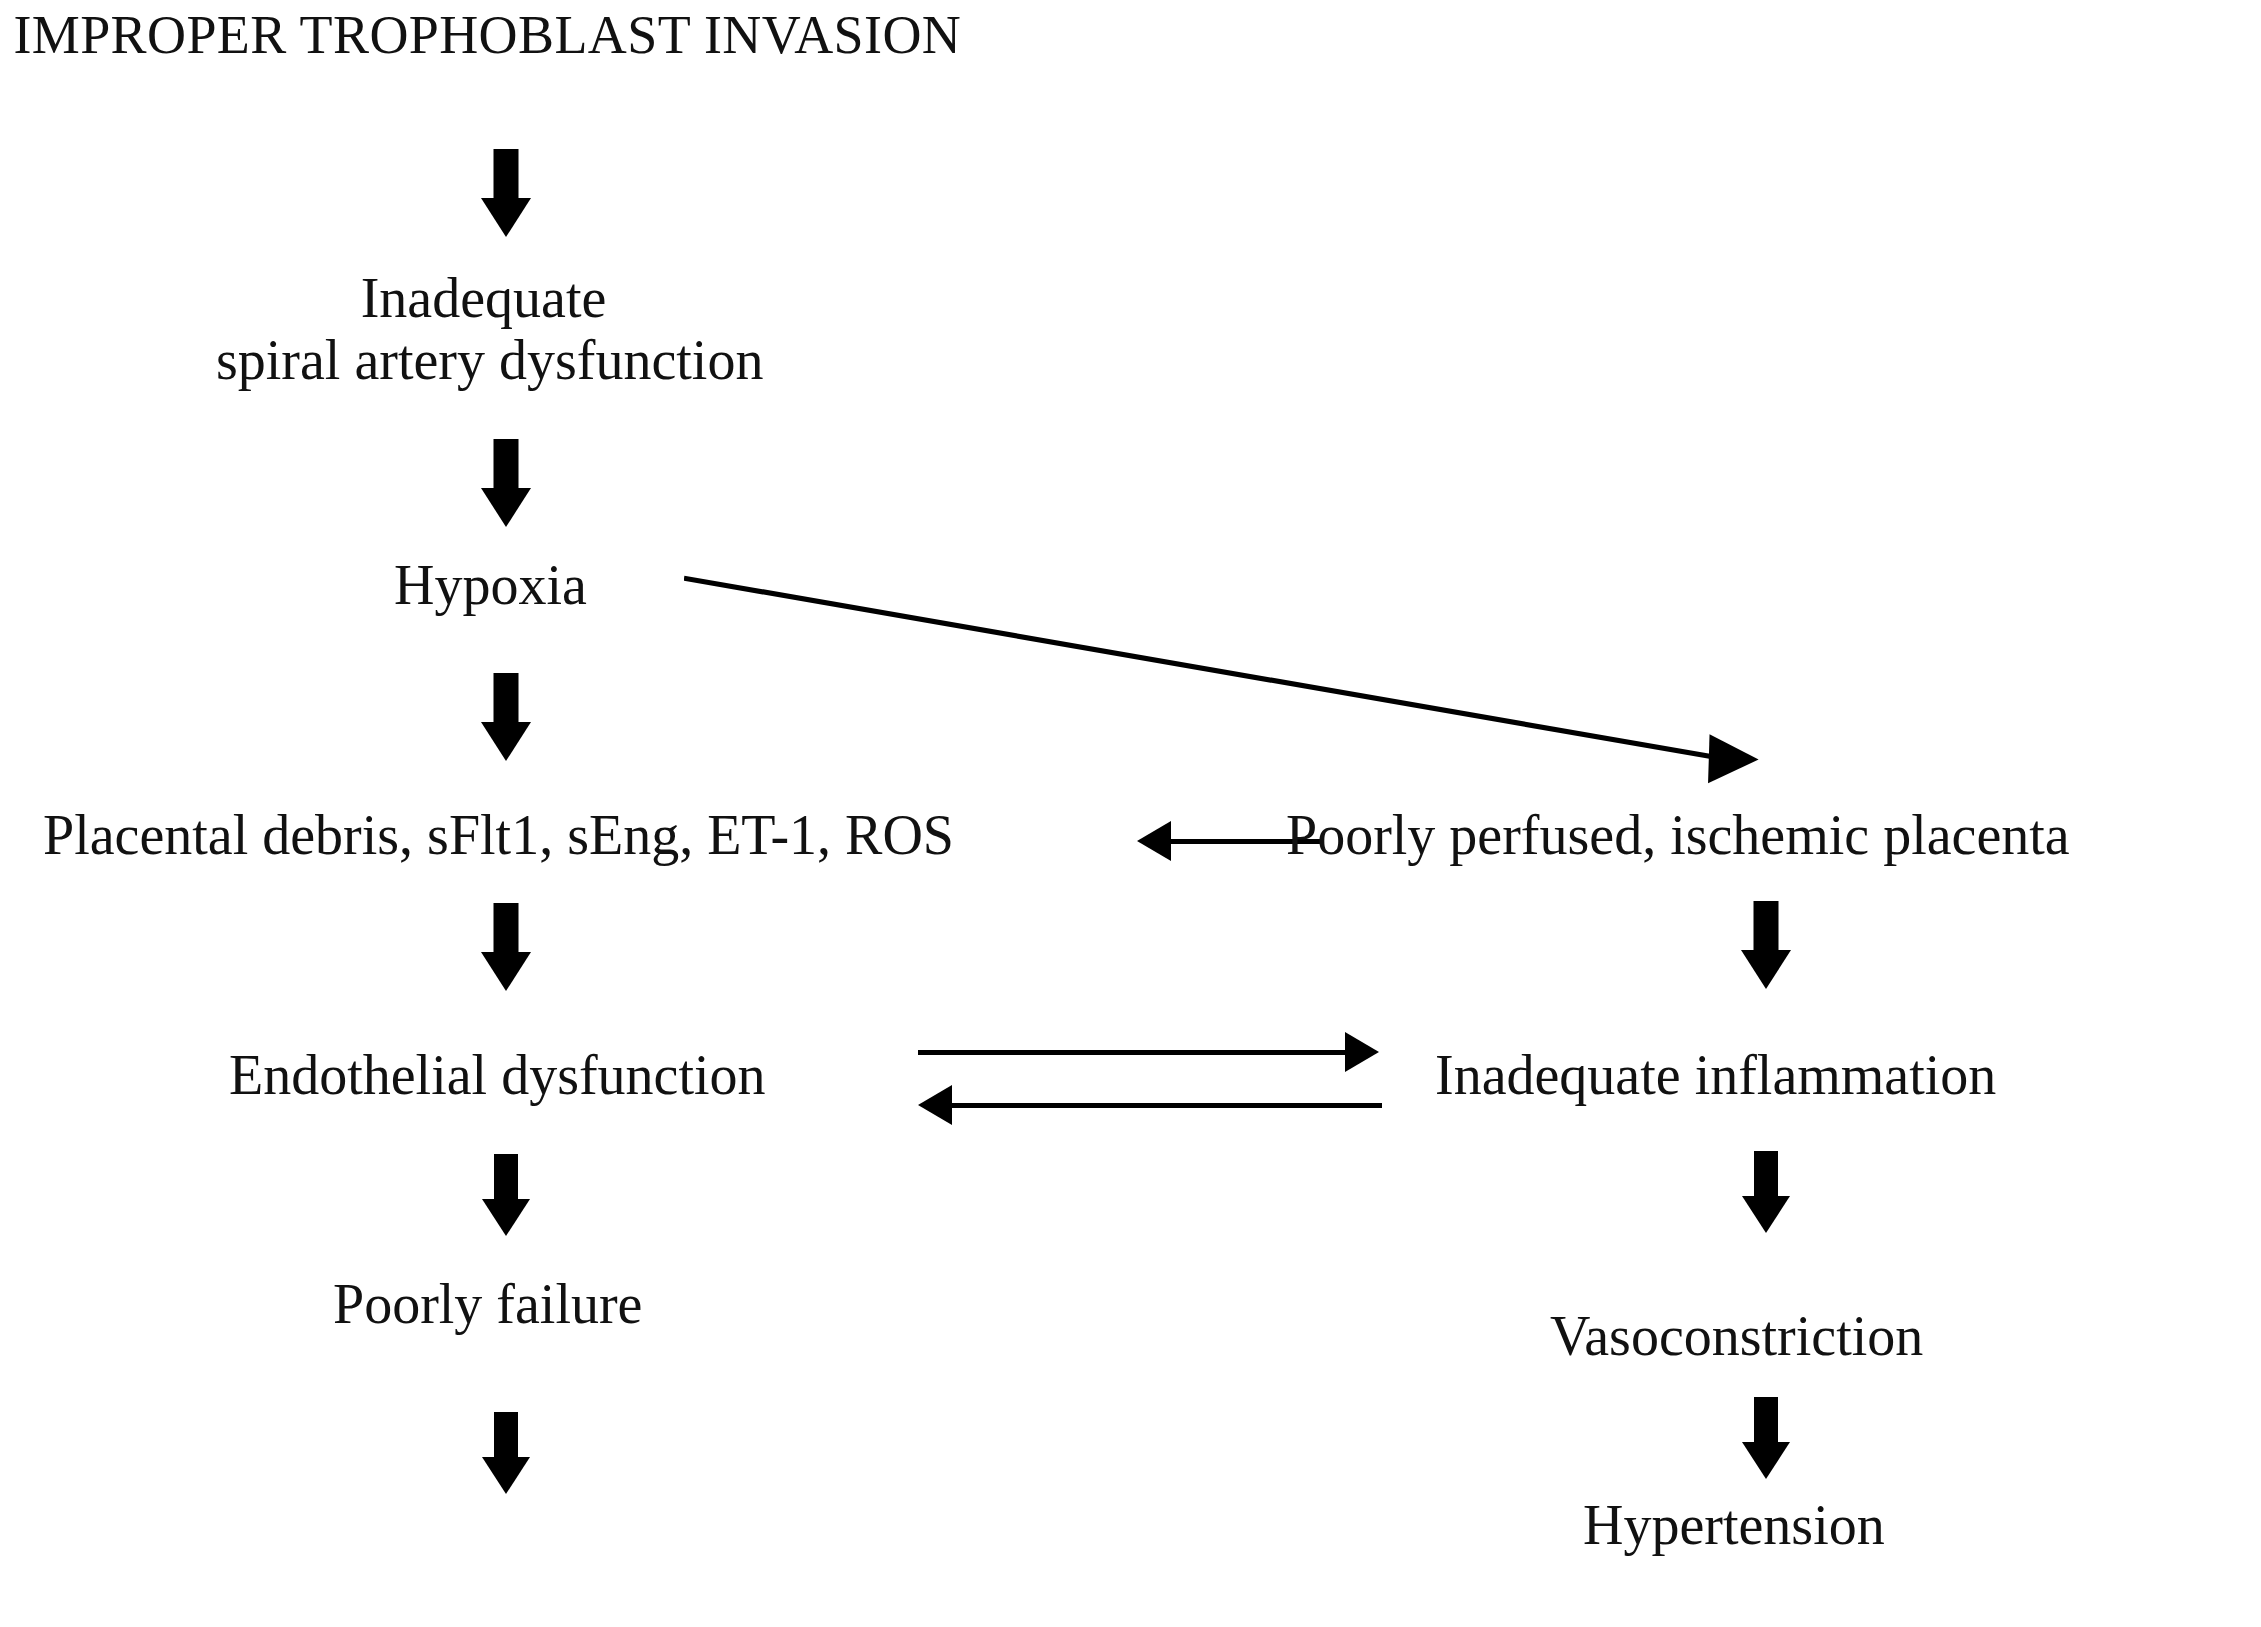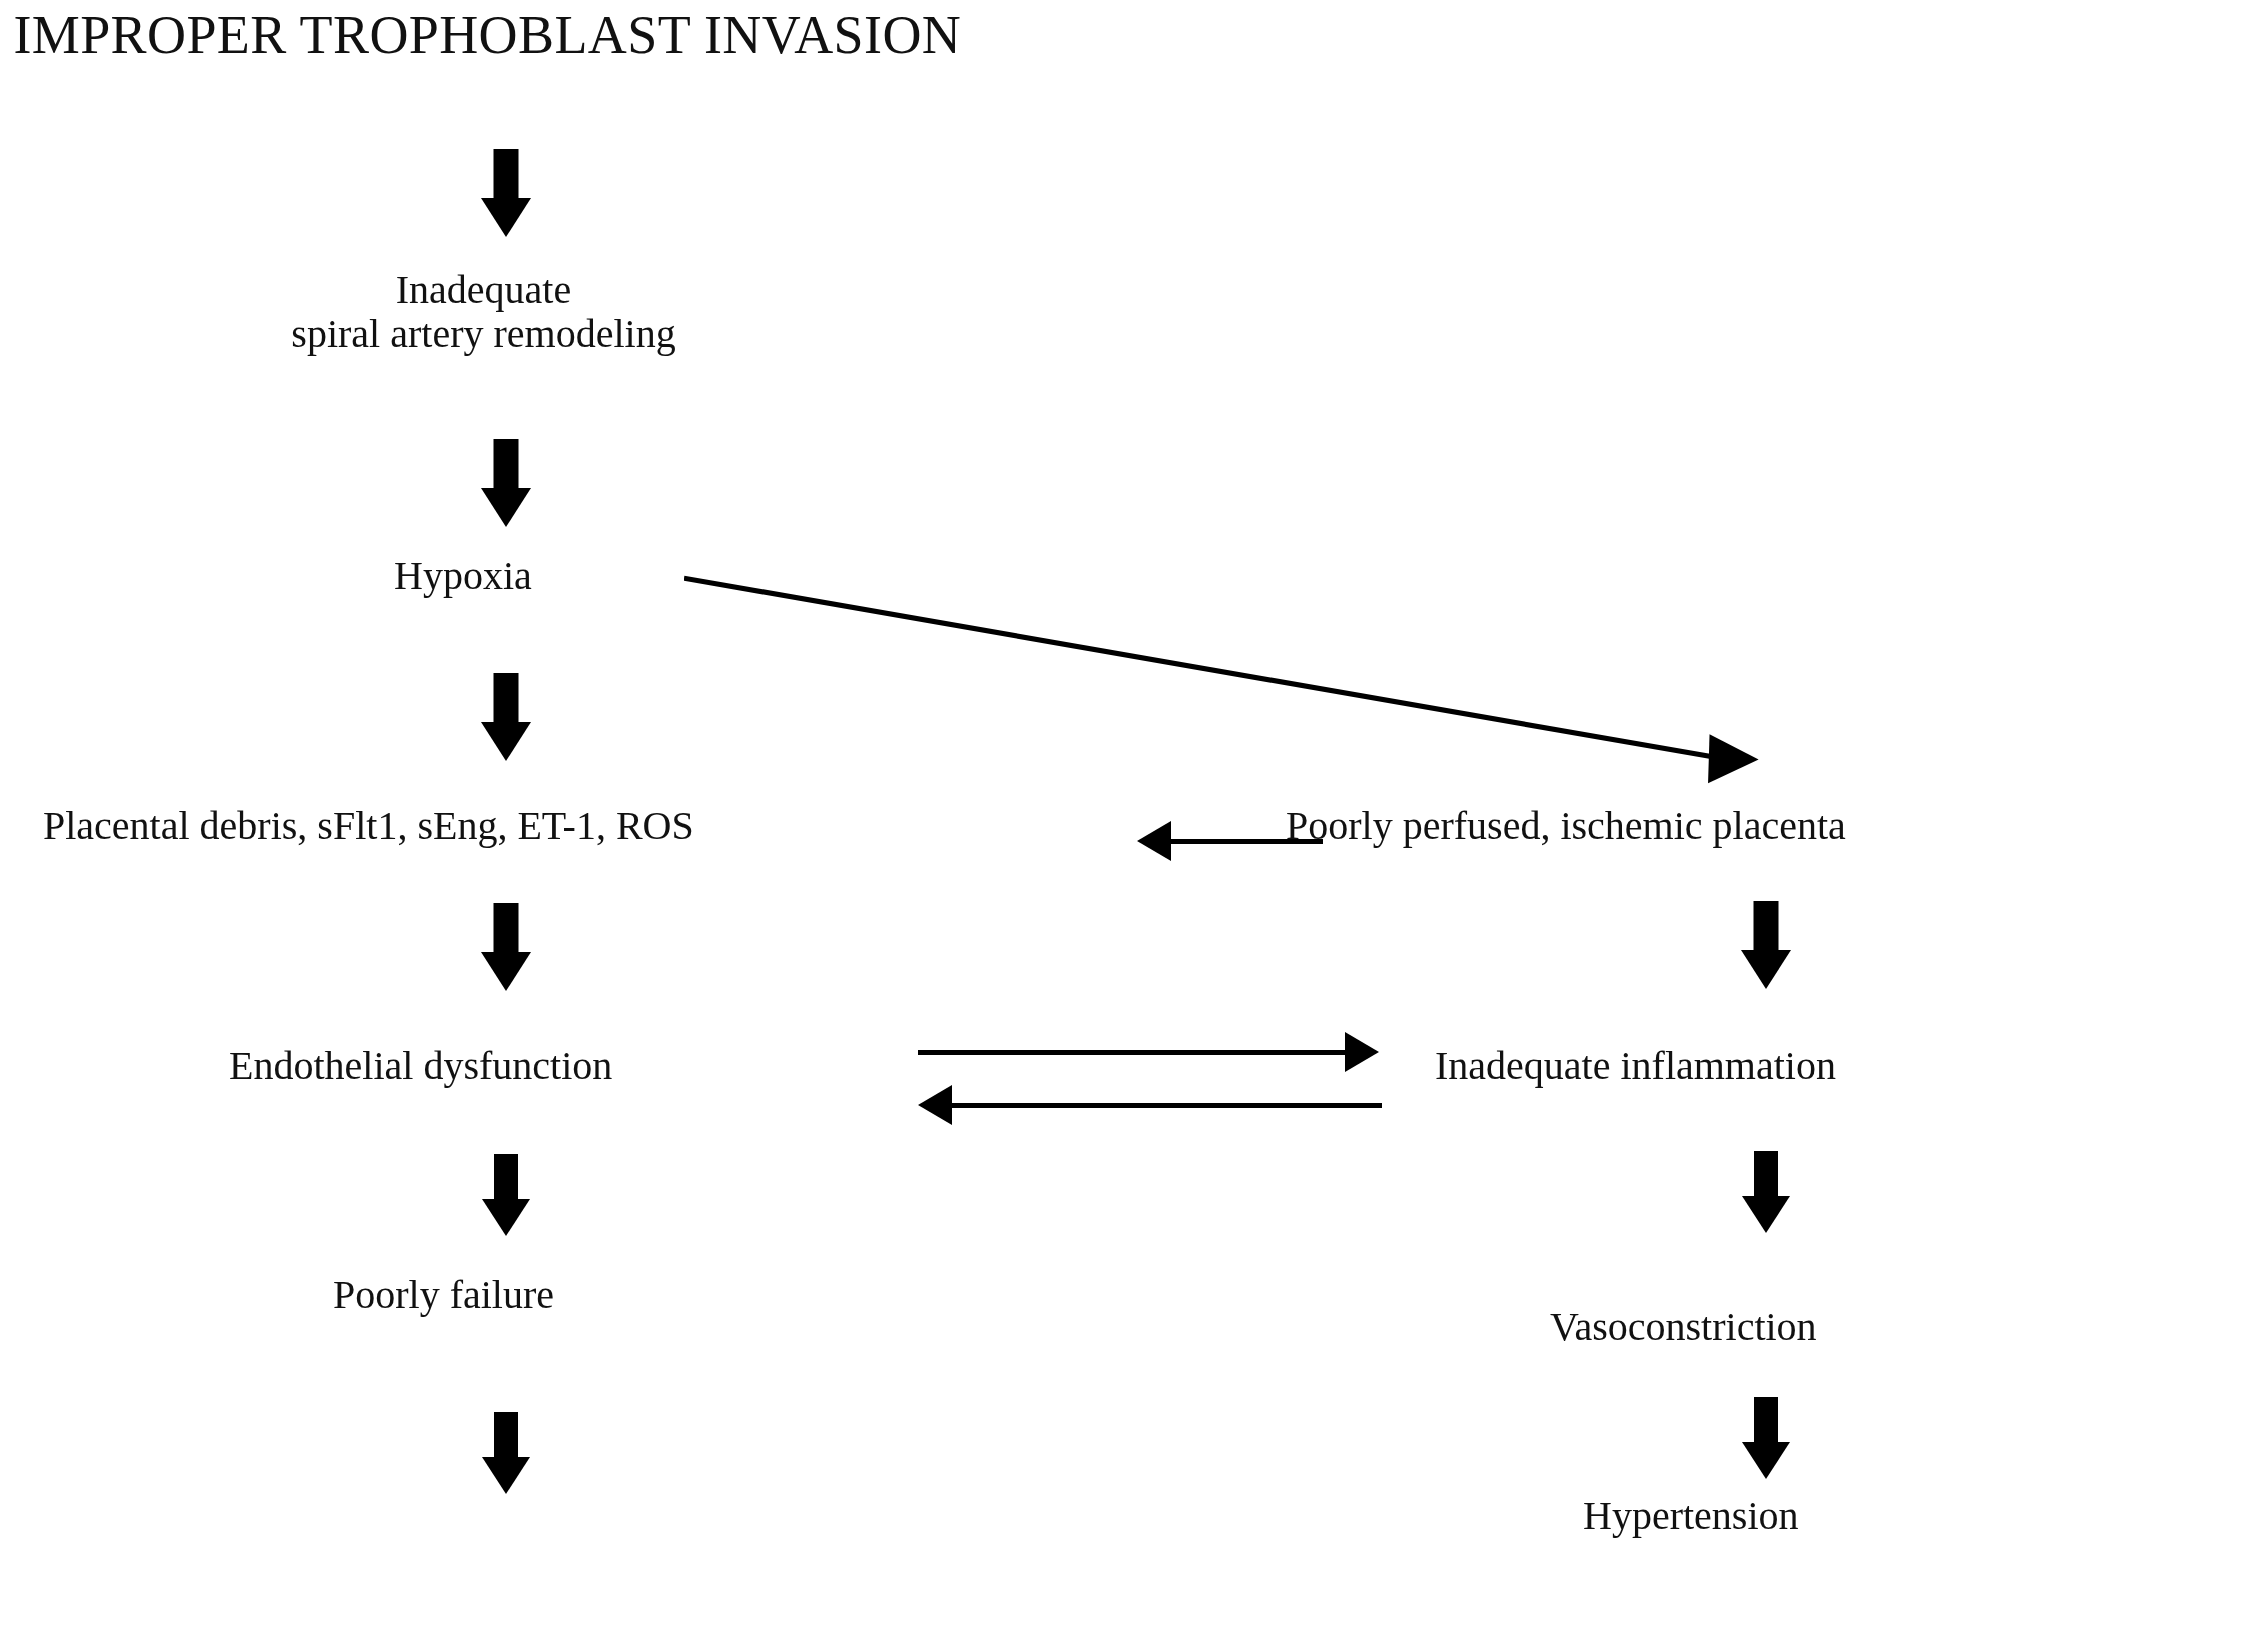--- a/index.html
+++ b/index.html
@@ -22,21 +22,21 @@
     white-space: nowrap;
     line-height: 1.12;
     color: #111111;
   }
   #title {
     left: 13.4px;
     top: 4.5px;
     font-size: 54px;
     letter-spacing: 0.4px;
   }
-  .lbl { font-size: 40px; }
+  .lbl { font-size: 56px; }
   .two-line { text-align: center; line-height: 1.10; }
 
   
   .block-arrow {
     position: absolute;
   }
   .block-arrow .shaft {
     position: absolute;
     background: #000000;
     left: 50%;
@@ -80,21 +80,21 @@
 
   <div class="node" id="title">IMPROPER TROPHOBLAST INVASION</div>
 
   <div class="block-arrow" style="left:461px; top:149px; width:89px; height:88px;">
     <div class="shaft" style="top:0; width:25px; height:54px;"></div>
     <div class="head" style="top:49px; border-left:25px solid transparent; border-right:25px solid transparent; border-top:39px solid #000;"></div>
   </div>
 
   <div class="node lbl two-line" style="left:216px; top:268px; width:535px;">
     <div>Inadequate</div>
-    <div>spiral artery remodeling</div>
+    <div>spiral artery dysfunction</div>
   </div>
 
   <div class="block-arrow" style="left:461px; top:439px; width:89px; height:88px;">
     <div class="shaft" style="top:0; width:25px; height:54px;"></div>
     <div class="head" style="top:49px; border-left:25px solid transparent; border-right:25px solid transparent; border-top:39px solid #000;"></div>
   </div>
 
   <div class="node lbl" style="left:394px; top:554px;">Hypoxia</div>
 
   <div class="diag-wrap" style="left:684px; top:572px; width:1085px; height:216px;">

